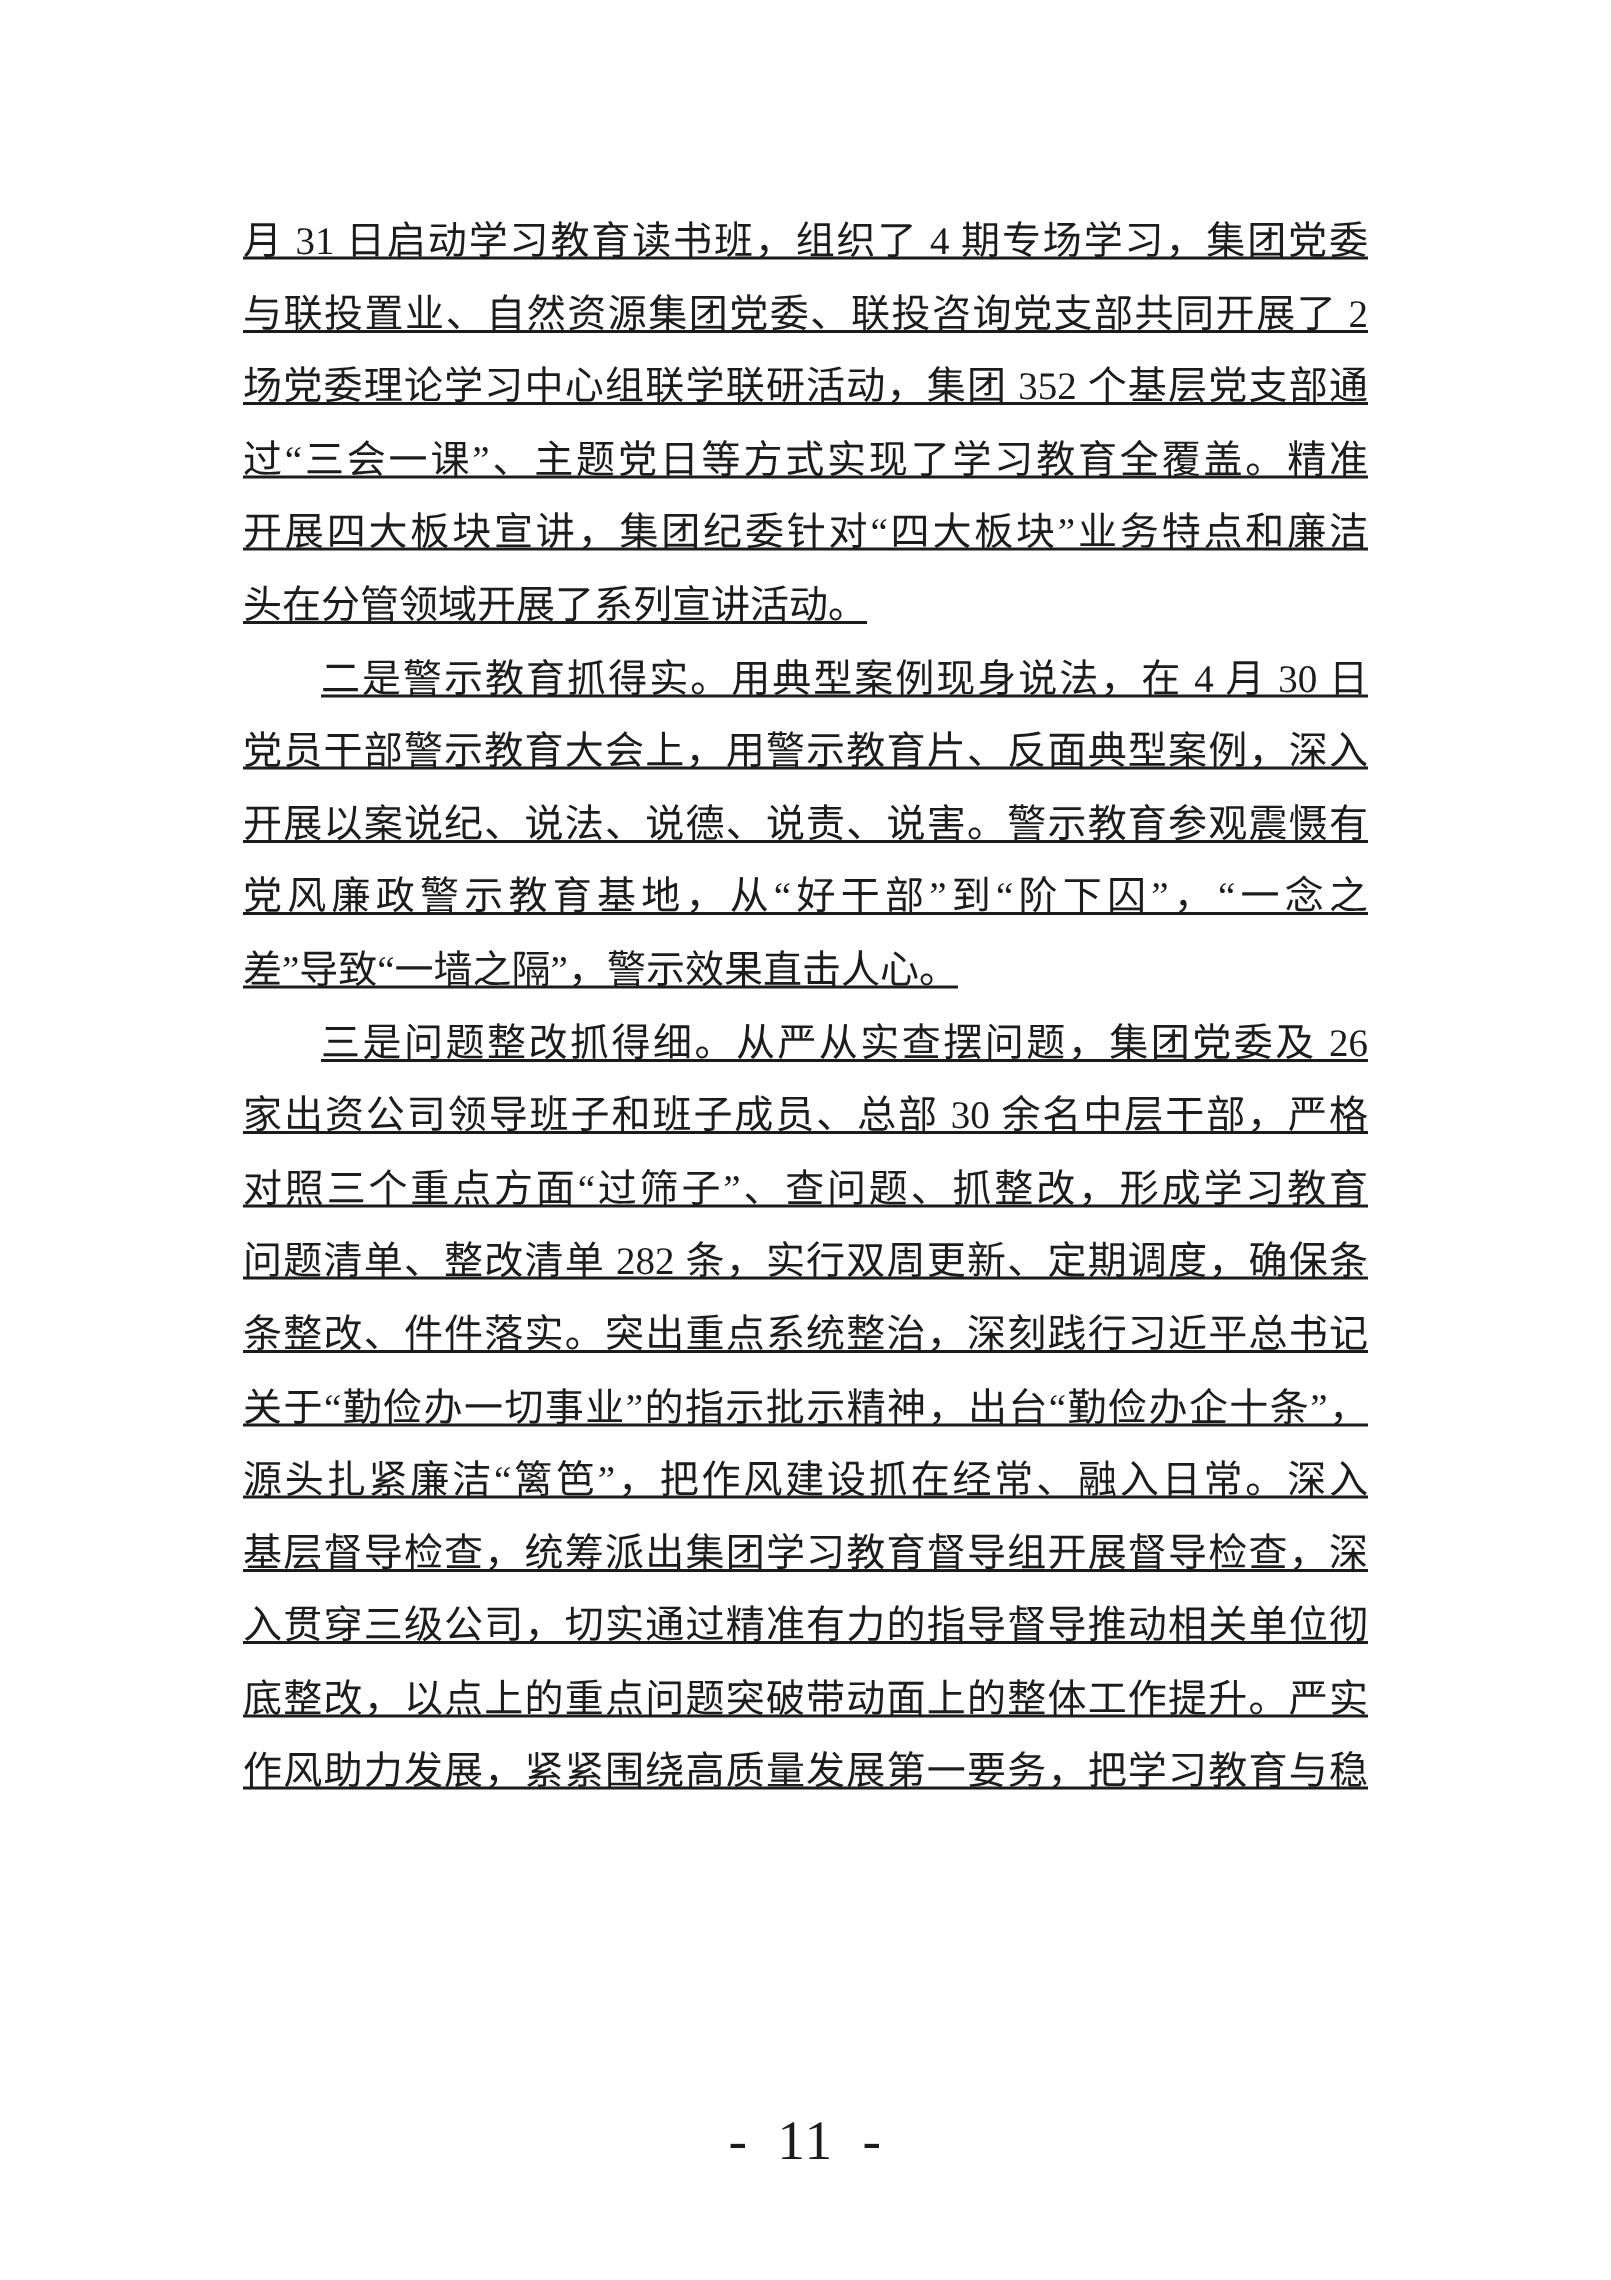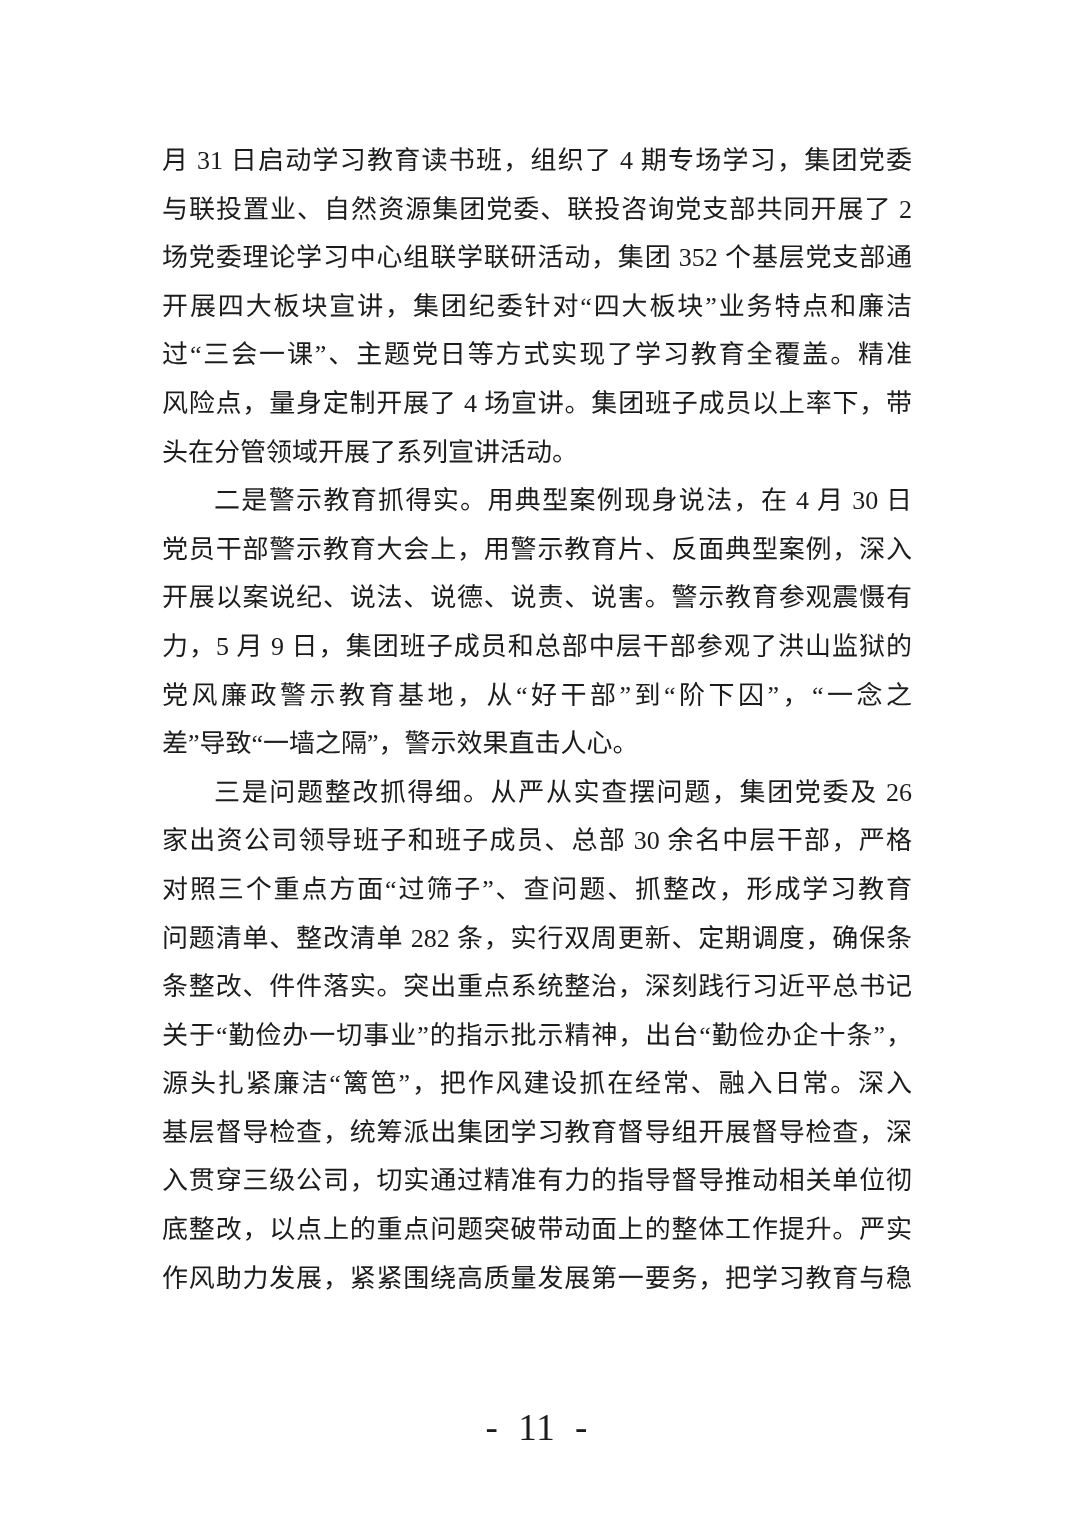--- a/index.html
+++ b/index.html
@@ -22,20 +22,21 @@
   }
   .text-block {
     position: absolute;
     left: 162px;
     top: 137px;
     width: 750px;
   }
   .para {
     margin: 0;
     padding: 0;
+    text-decoration: underline;
   }
   .line {
     height: 48.6px;
     line-height: 48.6px;
     font-size: 26px;
     text-align: justify;
     text-align-last: justify;
     white-space: nowrap;
     letter-spacing: 0;
   }
@@ -60,30 +61,28 @@
 </style>
 </head>
 <body>
 
 <div class="page">
   <div class="text-block">
       <div class="para">
         <div class="line">月 31 日启动学习教育读书班，组织了 4 期专场学习，集团党委</div>
         <div class="line">与联投置业、自然资源集团党委、联投咨询党支部共同开展了 2</div>
         <div class="line">场党委理论学习中心组联学联研活动，集团 352 个基层党支部通</div>
+        <div class="line">过“三会一课”、主题党日等方式实现了学习教育全覆盖。精准</div>
         <div class="line">开展四大板块宣讲，集团纪委针对“四大板块”业务特点和廉洁</div>
-        <div class="line">过“三会一课”、主题党日等方式实现了学习教育全覆盖。精准</div>
-        <div class="line">风险点，量身定制开展了 4 场宣讲。集团班子成员以上率下，带</div>
         <div class="line short">头在分管领域开展了系列宣讲活动。</div>
       </div>
       <div class="para">
         <div class="line indent">二是警示教育抓得实。用典型案例现身说法，在 4 月 30 日</div>
         <div class="line">党员干部警示教育大会上，用警示教育片、反面典型案例，深入</div>
         <div class="line">开展以案说纪、说法、说德、说责、说害。警示教育参观震慑有</div>
-        <div class="line">力，5 月 9 日，集团班子成员和总部中层干部参观了洪山监狱的</div>
         <div class="line">党风廉政警示教育基地，从“好干部”到“阶下囚”，“一念之</div>
         <div class="line short">差”导致“一墙之隔”，警示效果直击人心。</div>
       </div>
       <div class="para">
         <div class="line indent">三是问题整改抓得细。从严从实查摆问题，集团党委及 26</div>
         <div class="line">家出资公司领导班子和班子成员、总部 30 余名中层干部，严格</div>
         <div class="line">对照三个重点方面“过筛子”、查问题、抓整改，形成学习教育</div>
         <div class="line">问题清单、整改清单 282 条，实行双周更新、定期调度，确保条</div>
         <div class="line">条整改、件件落实。突出重点系统整治，深刻践行习近平总书记</div>
         <div class="line">关于“勤俭办一切事业”的指示批示精神，出台“勤俭办企十条”，</div>

